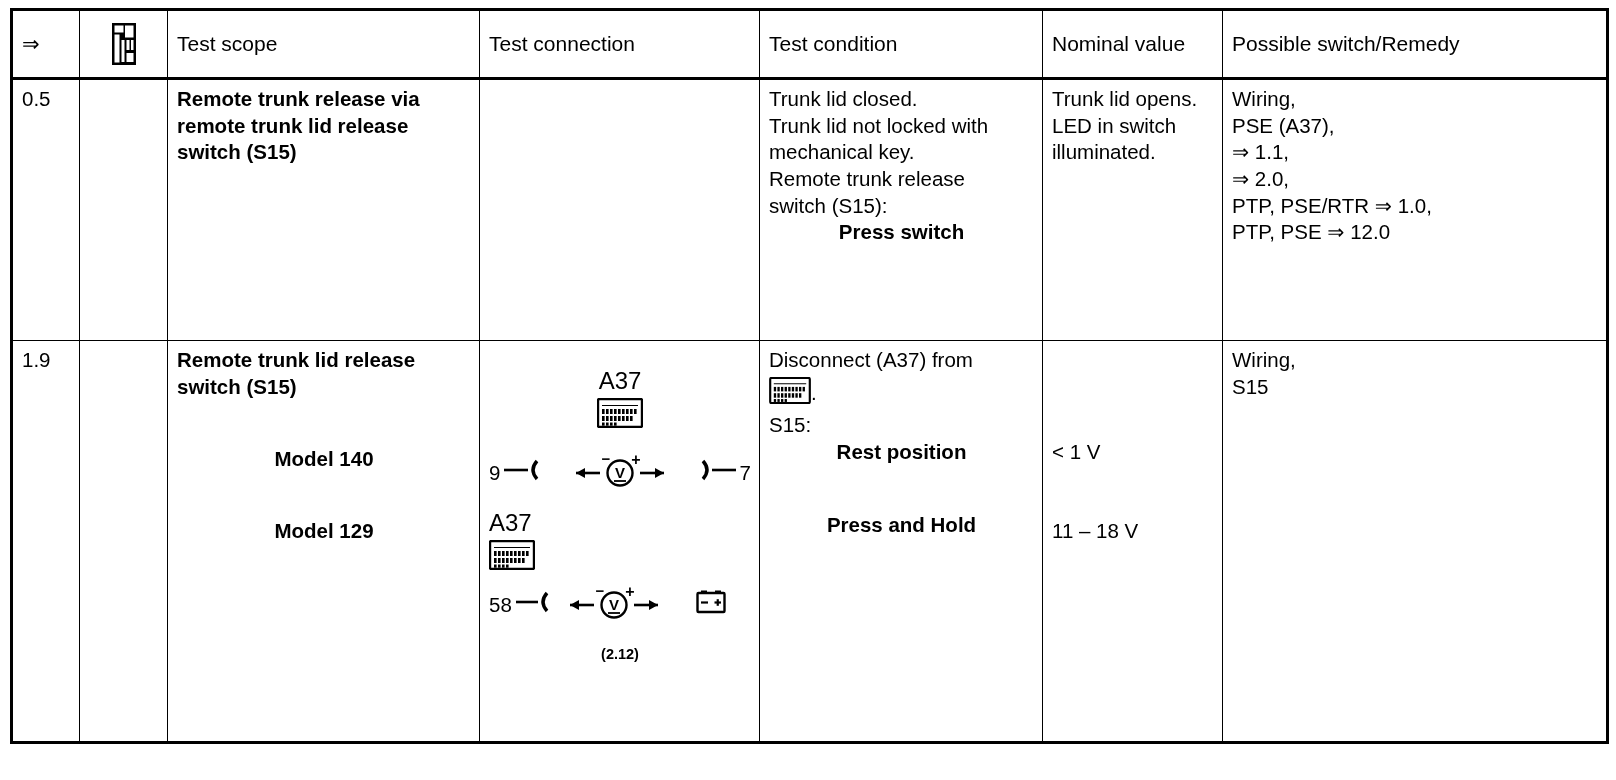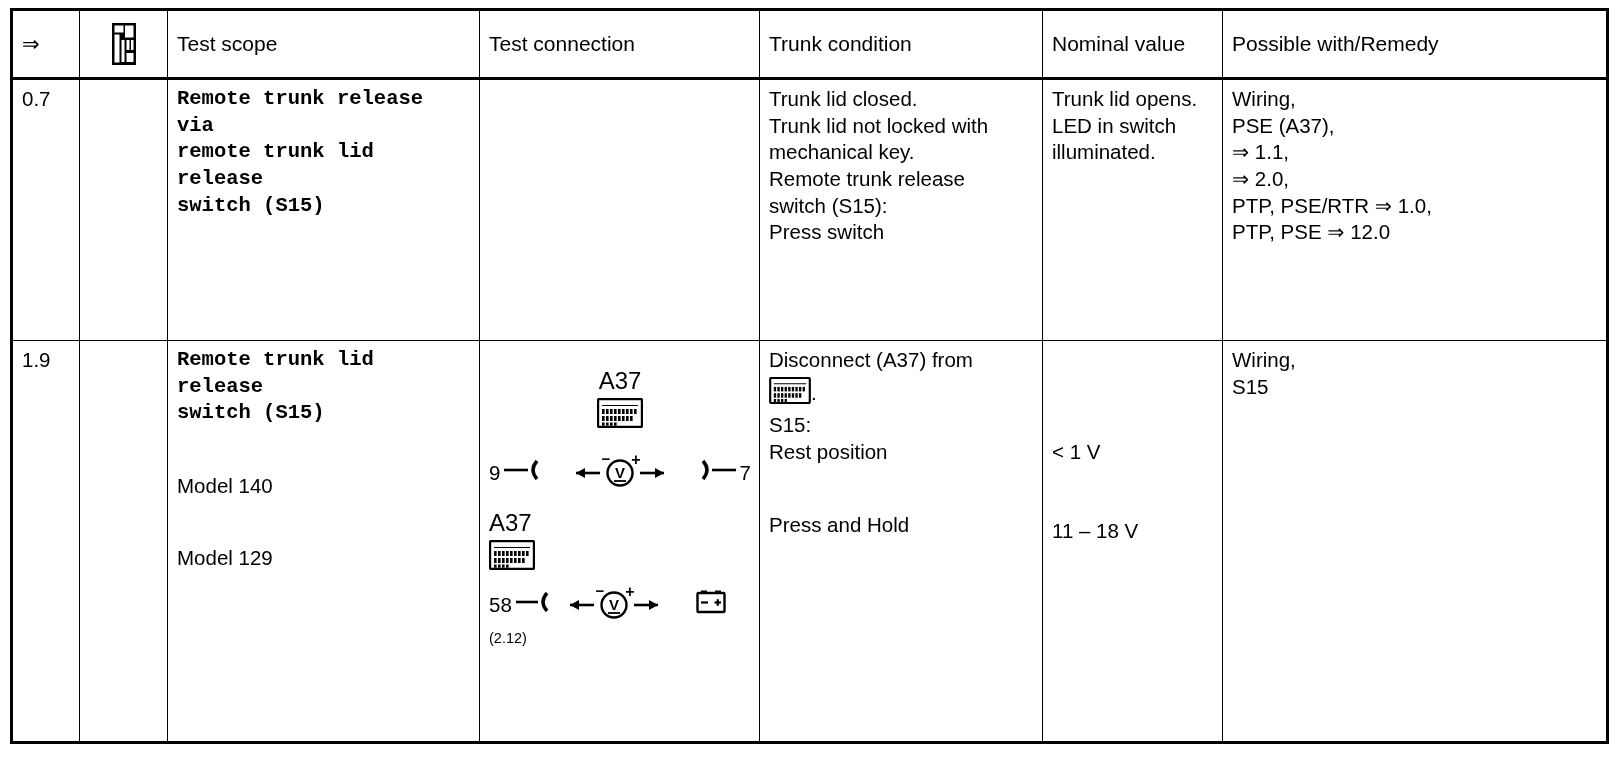--- a/index.html
+++ b/index.html
@@ -18,43 +18,43 @@
   col.c-scope{width:312px;}
   col.c-conn{width:280px;}
   col.c-cond{width:283px;}
   col.c-nom{width:180px;}
   col.c-cause{width:385px;}
 
   tr.head td{height:58px;vertical-align:middle;border-bottom:3px solid #000;padding-top:4px;padding-bottom:4px;}
   tr.head td.hlabel{font-size:21px;}
 
   .cell-lines{white-space:pre-line;}
-  .b{font-weight:normal;}
-  .bold-block{font-weight:bold;white-space:pre-line;font-family:Liberation Mono, monospace;}
+  .b{font-weight:bold;text-align:center;}
+  .bold-block{font-weight:bold;white-space:pre-line;}
 
   tr.r10 td{height:248px;}
   tr.r11 td{height:388px;}
 
   .refnum{font-size:20.5px;}
 
   
   .arr{display:inline-block;font-size:21px;line-height:1;}
 
   
   .tester-icon{display:block;margin:0 auto;}
 
   
   .conn-sym{display:inline-block;vertical-align:middle;}
   .diag140{position:relative;height:120px;}
   .diag129{position:relative;height:135px;margin-top:22px;}
 
   .lbl-a37{font-size:24px;line-height:1;}
   .measure-row{display:flex;align-items:center;font-size:20.5px;}
   .pin{font-size:20.5px;}
-  .note212{font-size:14.5px;margin-top:4px;}
+  .note212{font-size:14.5px;margin-top:20px;}
 
   .center-col{text-align:center;}
 
   .nom-spacer-a{height:92px;}
   .nom-spacer-b{height:52px;}
 </style>
 </head>
 <body>
 
 <div class="page">
@@ -84,27 +84,27 @@
             <rect x="5.5" y="12.5" width="5" height="28" fill="#fff"></rect>
             <rect x="12.5" y="18" width="3" height="22" fill="#fff"></rect>
             <rect x="17.5" y="18" width="3" height="10" fill="#fff"></rect>
             <rect x="22" y="18" width="2.5" height="10" fill="#fff"></rect>
             <rect x="17.5" y="31" width="7" height="9" fill="#fff"></rect>
           </svg>
         </span>
       </td>
       <td class="hlabel">Test scope</td>
       <td class="hlabel">Test connection</td>
-      <td class="hlabel">Trunk condition</td>
+      <td class="hlabel">Test condition</td>
       <td class="hlabel">Nominal value</td>
-      <td class="hlabel">Possible with/Remedy</td>
+      <td class="hlabel">Possible switch/Remedy</td>
     </tr>
 
     <tr class="r10">
-      <td class="refnum">0.7</td>
+      <td class="refnum">0.5</td>
       <td></td>
       <td class="bold-block">Remote trunk release via
 remote trunk lid release
 switch (S15)</td>
       <td></td>
       <td>
         <div class="cell-lines">Trunk lid closed.
 Trunk lid not locked with
 mechanical key.
 Remote trunk release

